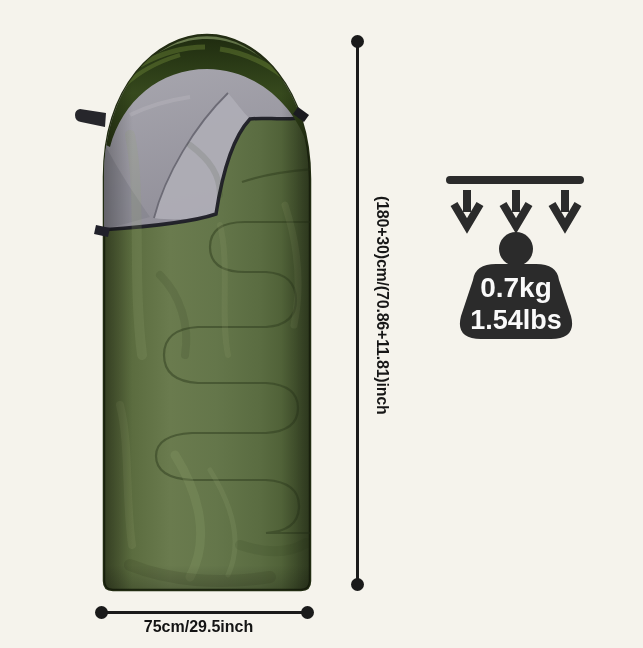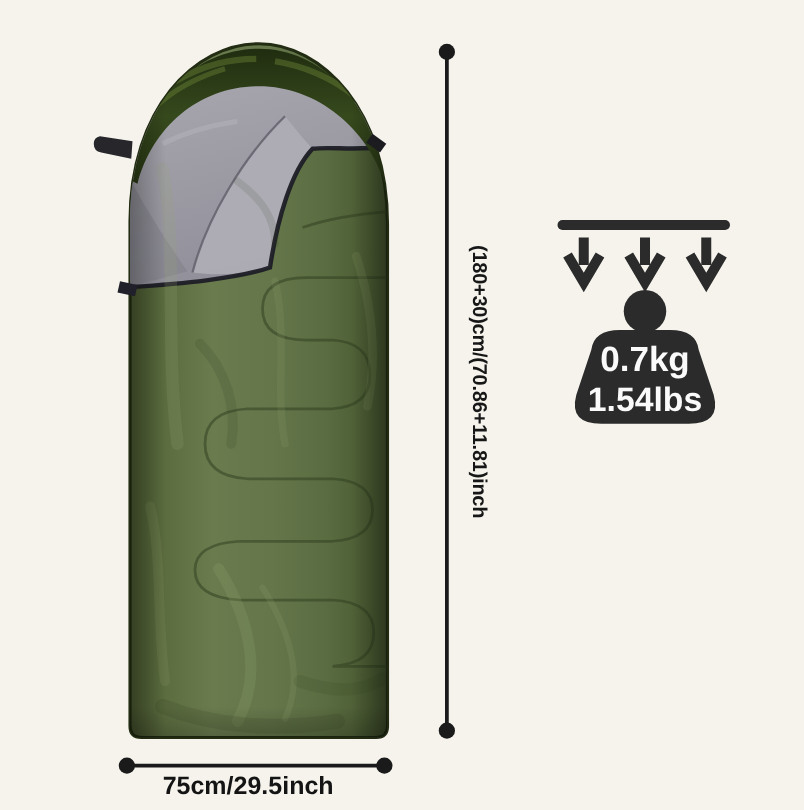--- a/index.html
+++ b/index.html
@@ -22,21 +22,21 @@
     position:absolute;left:392px;top:196px;
     transform:rotate(90deg);transform-origin:0 0;
     white-space:nowrap;
     font-size:16px;font-weight:700;letter-spacing:-0.2px;
     color:#171717;line-height:19px;
   }
   
   .hline{position:absolute;left:101px;top:611px;width:207px;height:3px;background:#1a1a1a;}
   .hlabel{
     position:absolute;left:92px;top:618px;width:213px;
-    text-align:center;font-size:20px;font-weight:700;color:#141414;
+    text-align:center;font-size:16px;font-weight:700;color:#141414;
   }
   
   .weight-svg{position:absolute;left:440px;top:168px;width:150px;height:180px;}
   .weight-svg text{
     font-family:"Liberation Sans", sans-serif;
     font-weight:700;fill:#fafafa;
   }
 </style>
 </head>
 <body>

